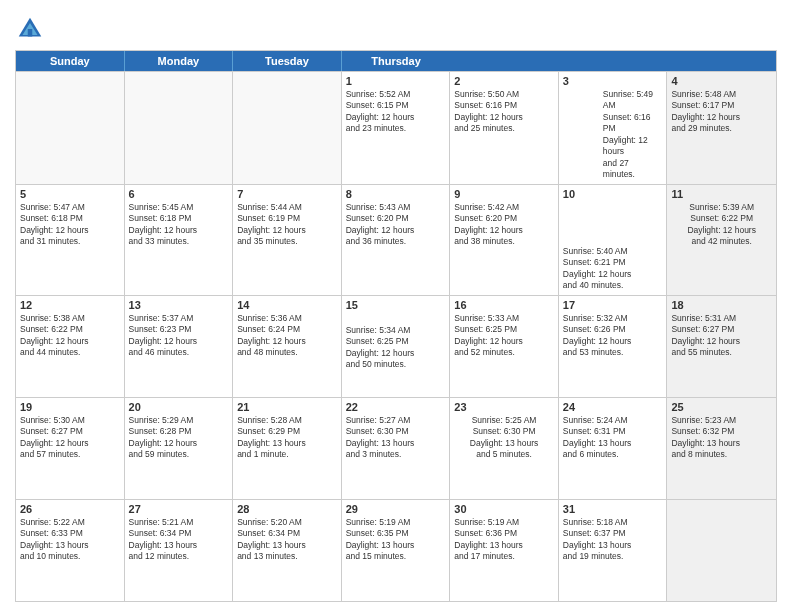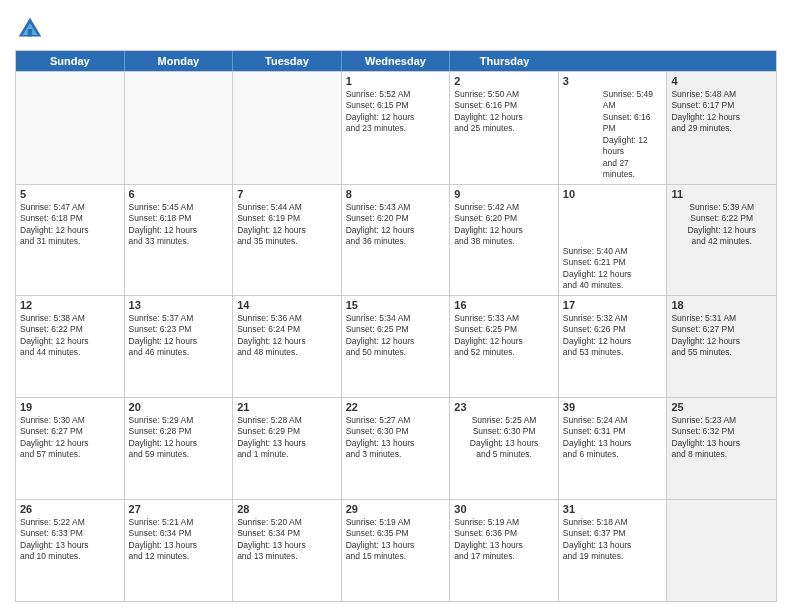--- a/index.html
+++ b/index.html
@@ -137,21 +137,20 @@
       <div class="month-title"></div>
       <div class="location"></div>
     </div>
   </div>
 
   <div class="calendar">
     <div class="cal-header">
     <div class="cal-header-cell">Sunday</div>
         <div class="cal-header-cell">Monday</div>
         <div class="cal-header-cell">Tuesday</div>
-        <div class="cal-header-cell">Wednesday</div>
         <div class="cal-header-cell">Thursday</div>
       </div>
     <div class="cal-body">
     <div class="cal-row">
           <div class="cal-cell empty"></div>
           <div class="cal-cell empty"></div>
           <div class="cal-cell empty"></div>
           <div class="cal-cell">
             <div class="day-num">1</div>
             <div class="day-info" style="white-space: pre-line;">Sunrise: 5:52 AM
@@ -249,21 +248,21 @@
           </div>
           <div class="cal-cell">
             <div class="day-num">14</div>
             <div class="day-info" style="white-space: pre-line;">Sunrise: 5:36 AM
 Sunset: 6:24 PM
 Daylight: 12 hours
 and 48 minutes.</div>
           </div>
           <div class="cal-cell">
             <div class="day-num">15</div>
-            <div class="day-info" style="white-space: pre-line;">Sunrise: 5:34 AM
+            <div class="day-info" style="white-space: pre-line; margin-top: 12px;">Sunrise: 5:34 AM
 Sunset: 6:25 PM
 Daylight: 12 hours
 and 50 minutes.</div>
           </div>
           <div class="cal-cell">
             <div class="day-num">16</div>
             <div class="day-info" style="white-space: pre-line;">Sunrise: 5:33 AM
 Sunset: 6:25 PM
 Daylight: 12 hours
 and 52 minutes.</div>
@@ -313,21 +312,21 @@
 and 3 minutes.</div>
           </div>
           <div class="cal-cell">
             <div class="day-num">23</div>
             <div class="day-info" style="white-space: pre-line; text-align: center;">Sunrise: 5:25 AM
 Sunset: 6:30 PM
 Daylight: 13 hours
 and 5 minutes.</div>
           </div>
           <div class="cal-cell">
-            <div class="day-num">39</div>
+            <div class="day-num">24</div>
             <div class="day-info" style="white-space: pre-line;">Sunrise: 5:24 AM
 Sunset: 6:31 PM
 Daylight: 13 hours
 and 6 minutes.</div>
           </div>
           <div class="cal-cell shaded">
             <div class="day-num">25</div>
             <div class="day-info" style="white-space: pre-line;">Sunrise: 5:23 AM
 Sunset: 6:32 PM
 Daylight: 13 hours

